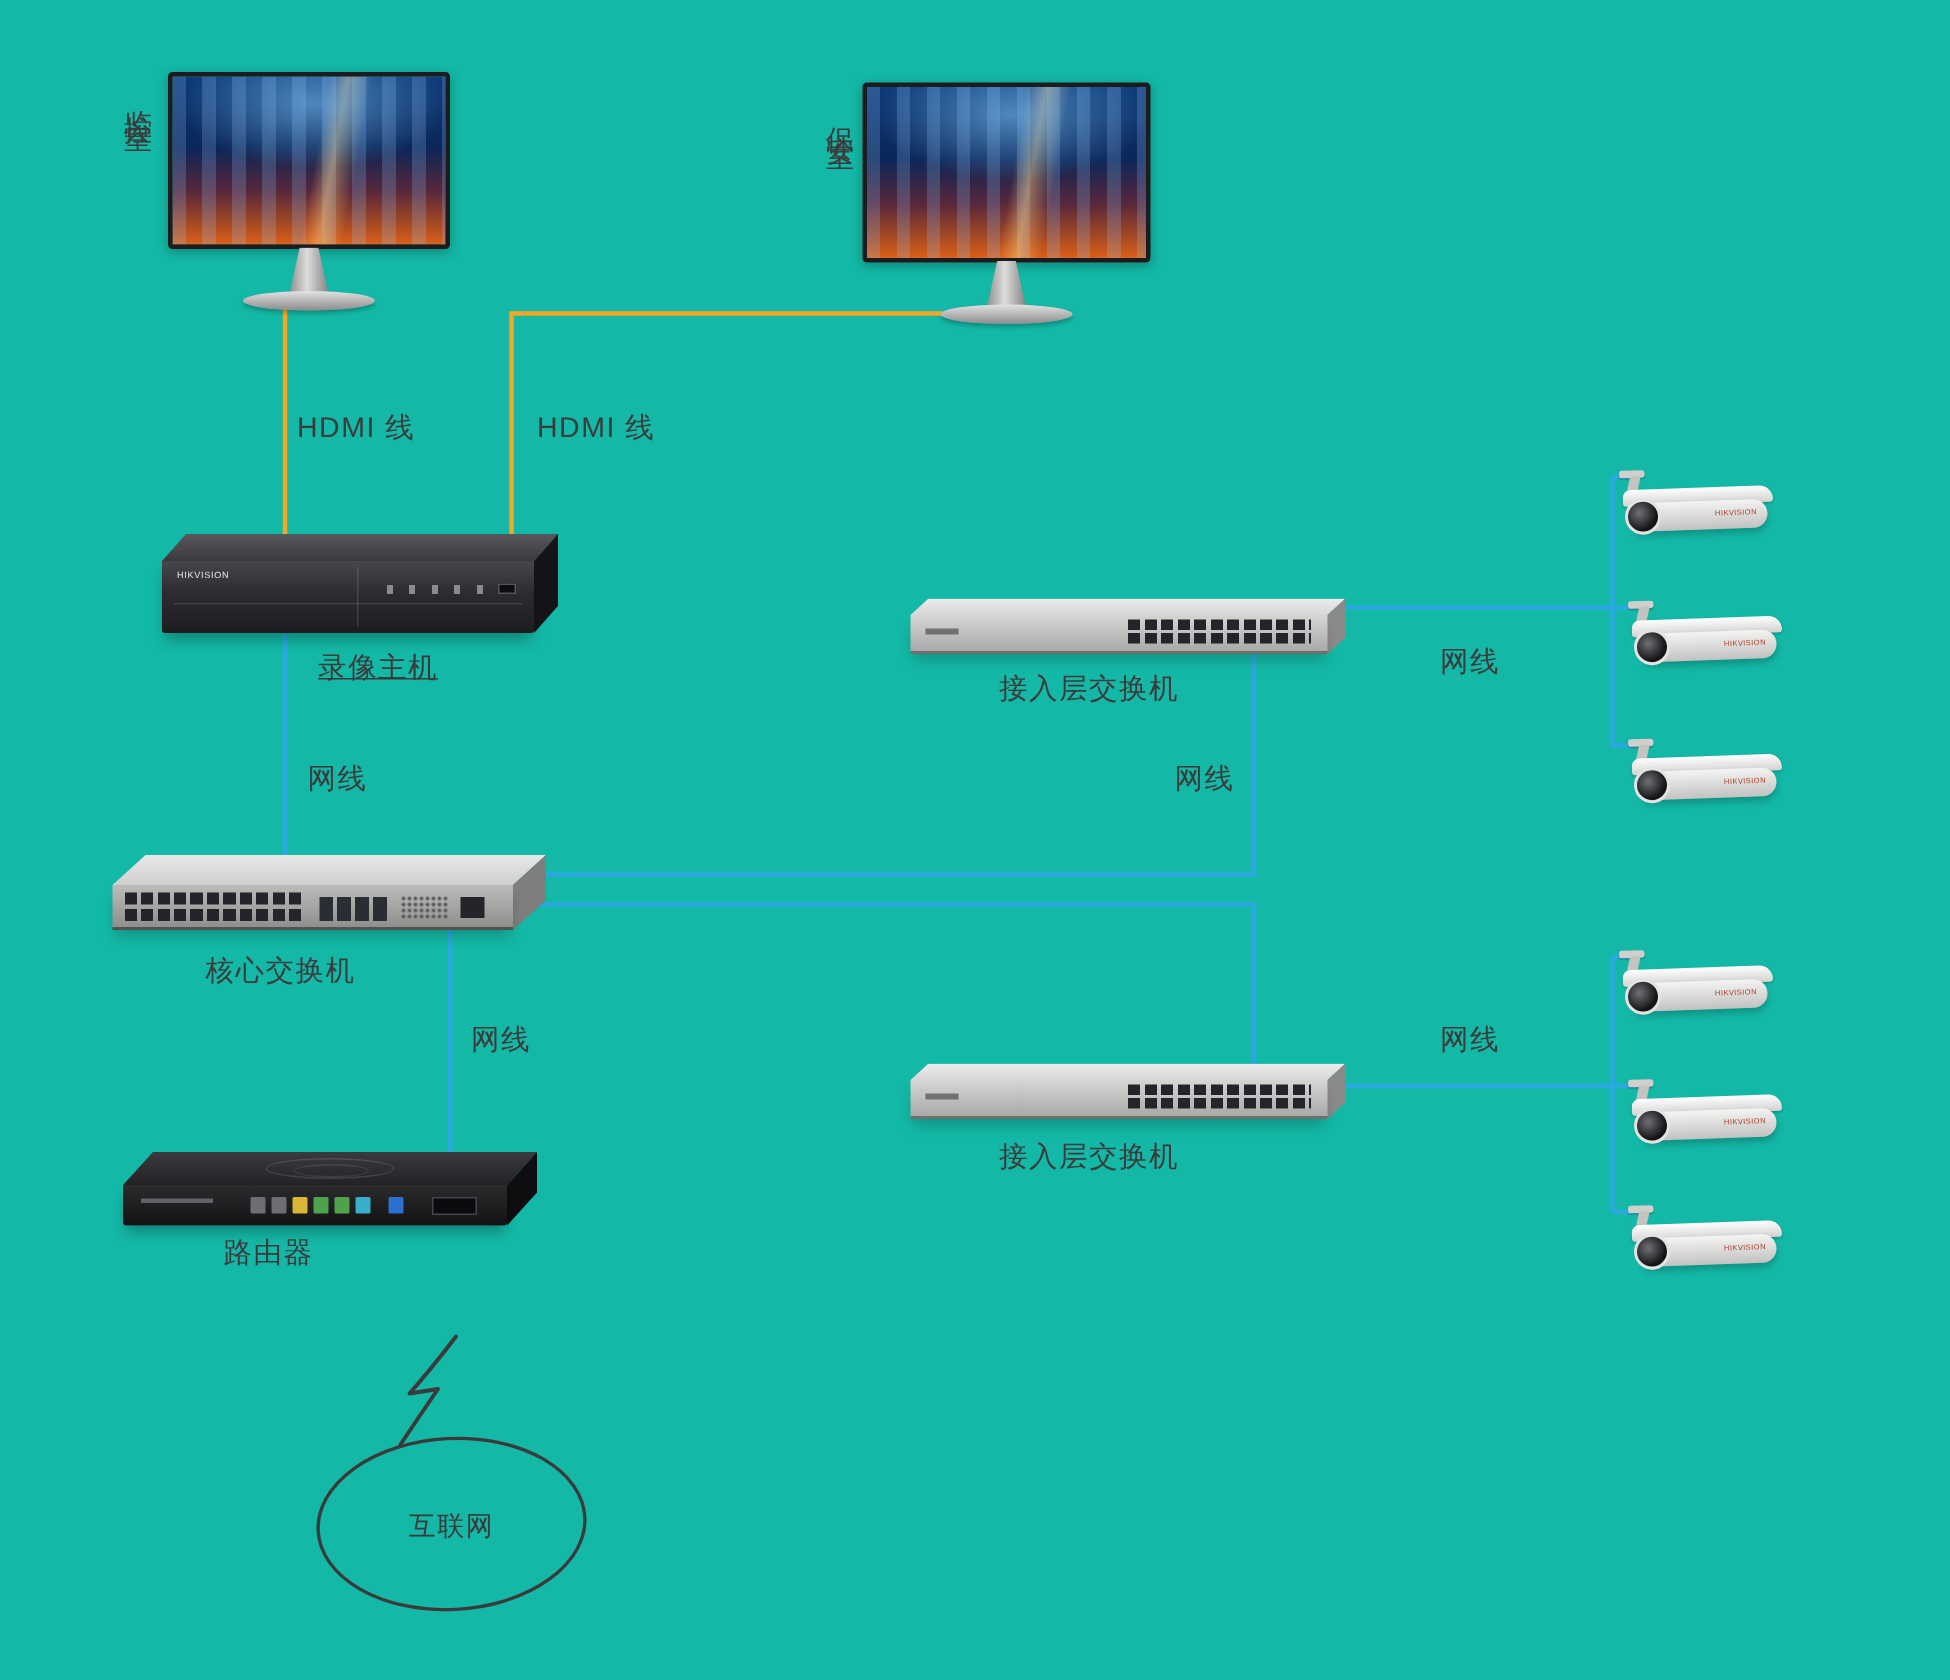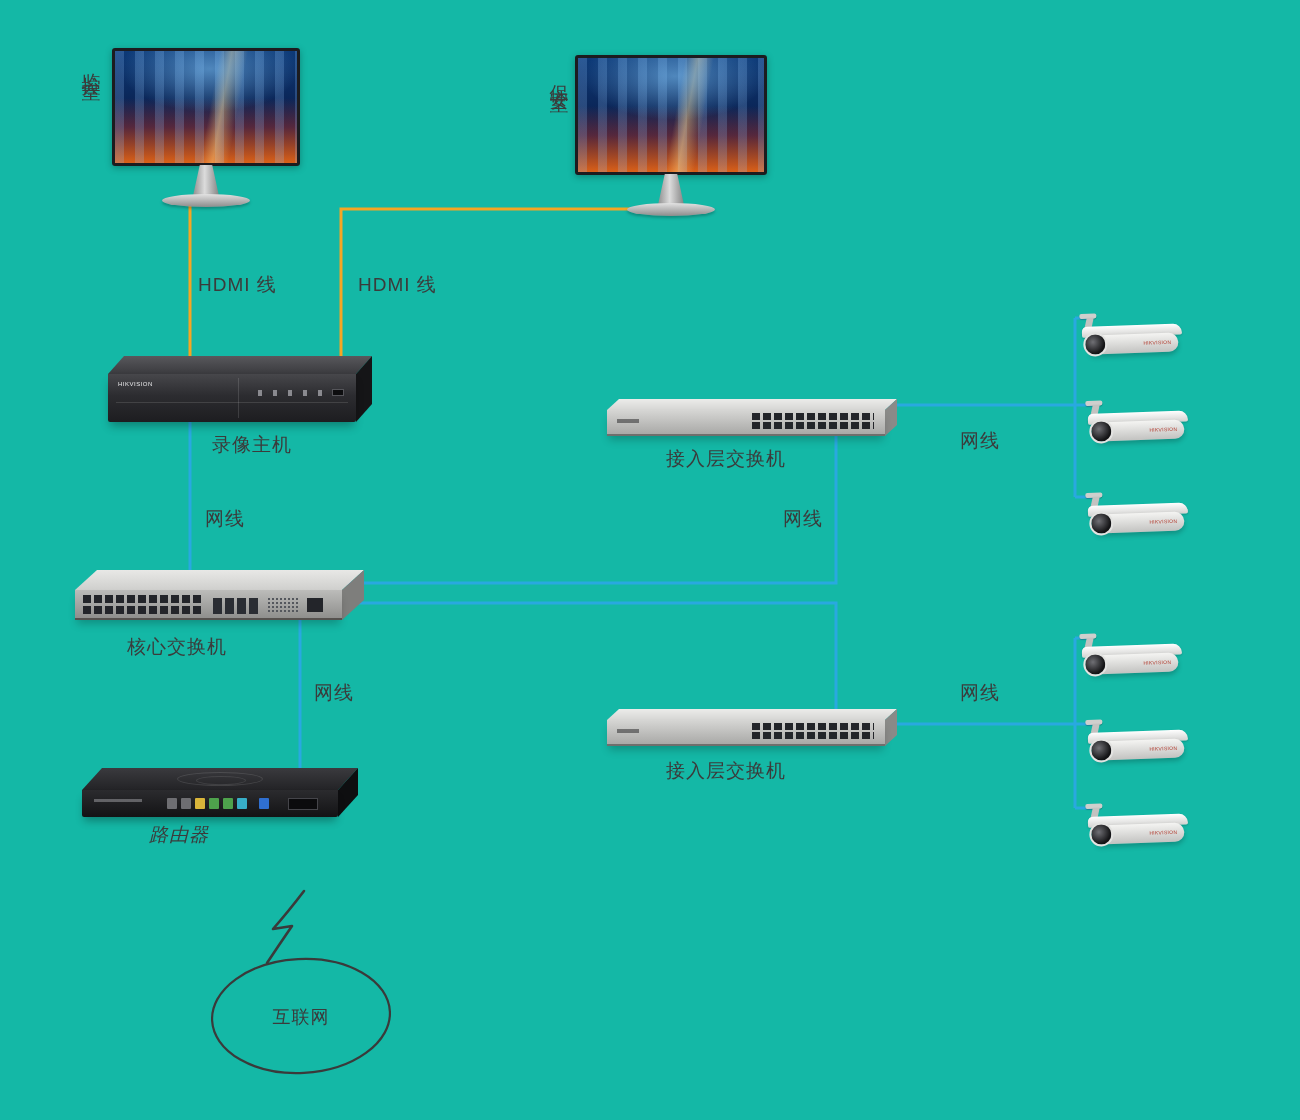--- a/index.html
+++ b/index.html
@@ -266,26 +266,26 @@
     </div>
     <div class="cam-lens"></div>
   </div>
 
   <div class="lbl vert" style="left:78px; top:58px;">监控室</div>
   <div class="lbl vert" style="left:546px; top:70px;">保安室</div>
 
   <div class="lbl" style="left:198px; top:272px;">HDMI 线</div>
   <div class="lbl" style="left:358px; top:272px;">HDMI 线</div>
 
-  <div class="lbl ctr" style="left:172px; top:432px; width:160px;">录像主机</div>
+  <div class="lbl ctr" style="left:172px; top:432px; width:160px;text-decoration:underline;">录像主机</div>
 
   <div class="lbl" style="left:205px; top:506px;">网线</div>
-  <div class="lbl" style="left:127px; top:634px;text-align:right;">核心交换机</div>
+  <div class="lbl" style="left:137px; top:634px;text-align:right;">核心交换机</div>
   <div class="lbl" style="left:314px; top:680px;">网线</div>
-  <div class="lbl" style="left:149px; top:822px;font-style:italic;">路由器</div>
+  <div class="lbl" style="left:149px; top:822px;">路由器</div>
 
   <div class="lbl" style="left:666px; top:446px;">接入层交换机</div>
   <div class="lbl" style="left:783px; top:506px;">网线</div>
   <div class="lbl" style="left:960px; top:428px;">网线</div>
 
   <div class="lbl" style="left:666px; top:758px;">接入层交换机</div>
   <div class="lbl" style="left:960px; top:680px;">网线</div>
 
   <div class="lbl ctr" style="left:251px; top:1005px; width:100px; font-size:18px;">互联网</div>
 

